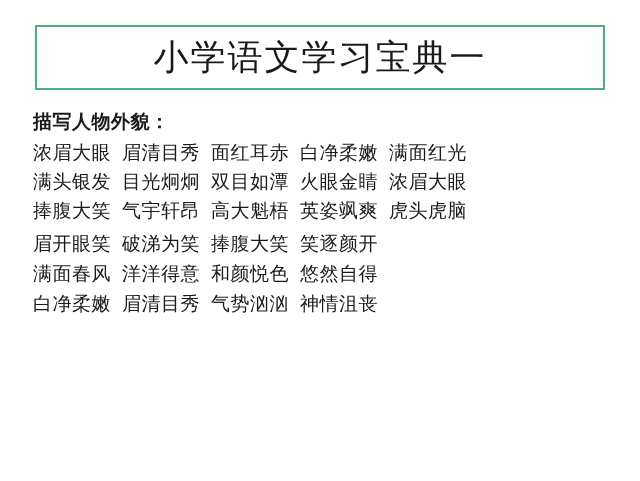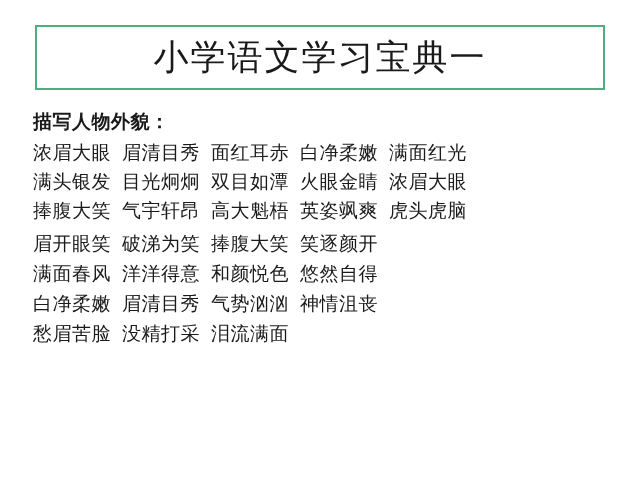--- a/index.html
+++ b/index.html
@@ -102,19 +102,16 @@
     <div class="block-b">
       <div class="word-row">
         <span class="w">眉开眼笑</span><span class="w">破涕为笑</span><span class="w">捧腹大笑</span><span class="w">笑逐颜开</span>
       </div>
       <div class="word-row">
         <span class="w">满面春风</span><span class="w">洋洋得意</span><span class="w">和颜悦色</span><span class="w">悠然自得</span>
       </div>
       <div class="word-row">
         <span class="w">白净柔嫩</span><span class="w">眉清目秀</span><span class="w">气势汹汹</span><span class="w">神情沮丧</span>
       </div>
-      <div class="word-row">
-        <span class="w">愁眉苦脸</span><span class="w">没精打采</span><span class="w">泪流满面</span>
-      </div>
     </div>
 
   </div>
 </div>
 
 </body></html>

